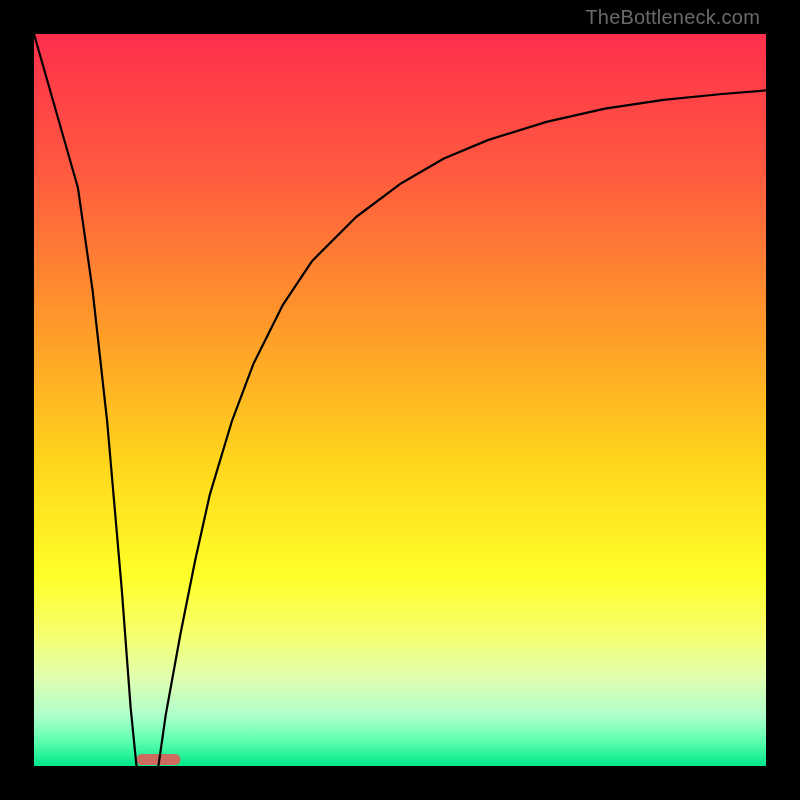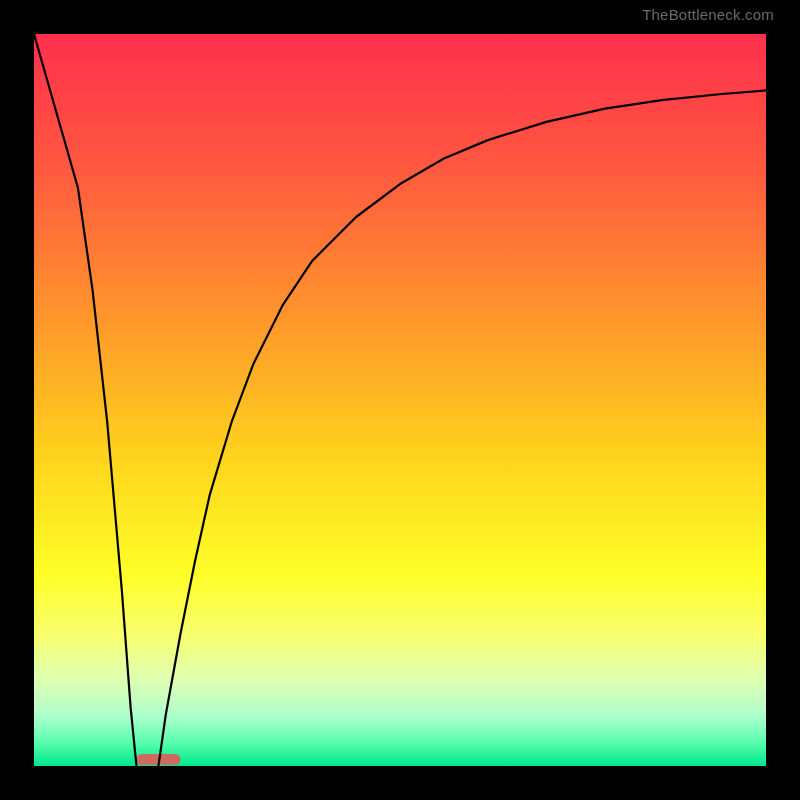--- a/index.html
+++ b/index.html
@@ -26,23 +26,23 @@
     box-sizing: border-box;
   }
   .plot svg {
     position: absolute;
     left: 0;
     top: 0;
   }
   .watermark {
     position: absolute;
     top: 6px;
-    right: 26px;
+    right: 40px;
     color: #6a6a6a;
-    font-size: 15px;
+    font-size: 20px;
     font-weight: 500;
     letter-spacing: 0.2px;
     z-index: 10;
   }
 </style>
 </head>
 <body>
 
 <div class="frame">
   <div class="watermark">TheBottleneck.com</div>

